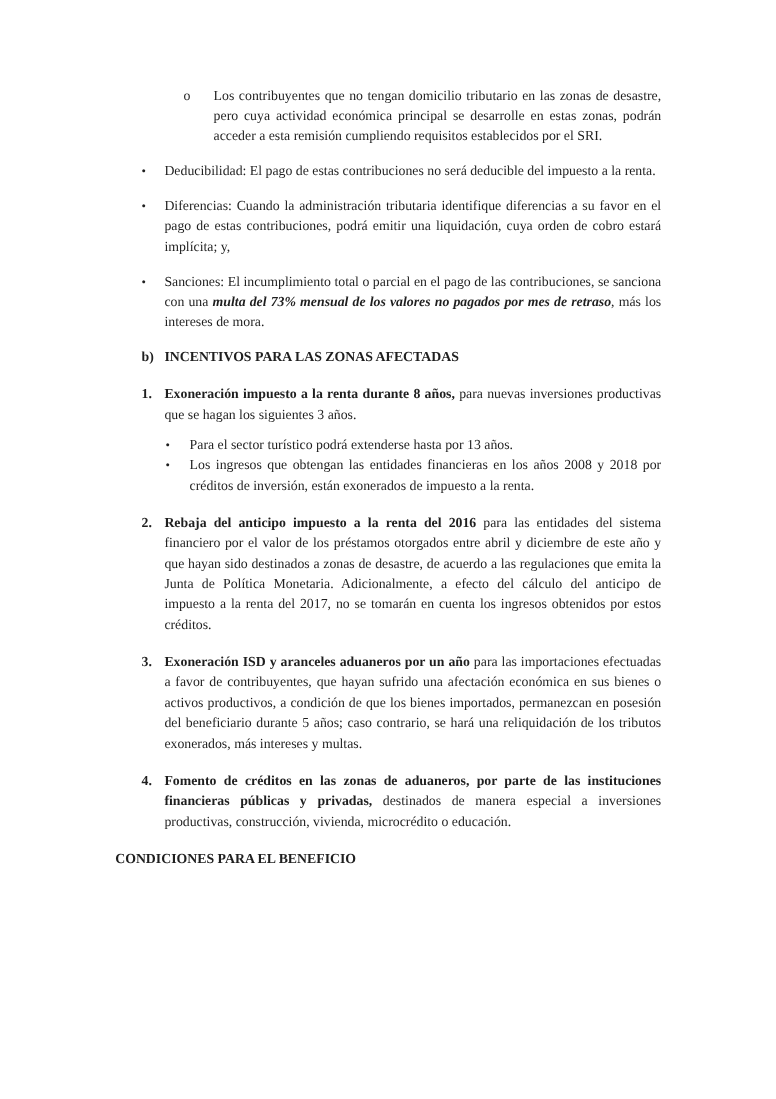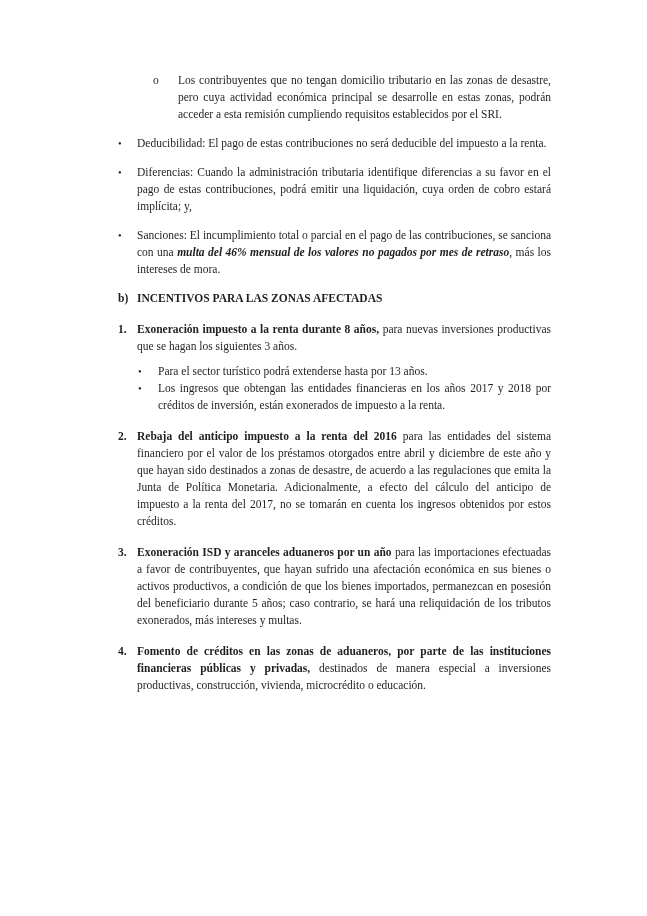--- a/index.html
+++ b/index.html
@@ -55,51 +55,52 @@
     <div class="txt">Deducibilidad: El pago de estas contribuciones no será deducible del impuesto a la renta.</div>
   </div>
 
   <div class="li l1 gap12">
     <span class="marker bullet-glyph">•</span>
     <div class="txt">Diferencias: Cuando la administración tributaria identifique diferencias a su favor en el pago de estas contribuciones, podrá emitir una liquidación, cuya orden de cobro estará implícita; y,</div>
   </div>
 
   <div class="li l1 gap12">
     <span class="marker bullet-glyph">•</span>
-    <div class="txt"><span>Sanciones: El incumplimiento total o parcial en el pago de las contribuciones, se sanciona con una </span><span class="bi">multa del 46% mensual de los valores no pagados por mes de retraso</span><span>, más los intereses de mora.</span></div>
+    <div class="txt"><span>Sanciones: El incumplimiento total o parcial en el pago de las contribuciones, se sanciona con una </span><span class="bi">multa del 73% mensual de los valores no pagados por mes de retraso</span><span>, más los intereses de mora.</span></div>
   </div>
 
   <div class="li l1 gap12 bold">
     <span class="marker">b)</span>
     <div class="txt">INCENTIVOS PARA LAS ZONAS AFECTADAS</div>
   </div>
 
   <div class="li l1 gap14">
     <span class="marker bold">1.</span>
     <div class="txt"><span class="bold">Exoneración impuesto a la renta durante 8 años,</span><span> para nuevas inversiones productivas que se hagan los siguientes 3 años.</span></div>
   </div>
 
   <div class="li l2b gap8">
     <span class="marker bullet-glyph">•</span>
     <div class="txt">Para el sector turístico podrá extenderse hasta por 13 años.</div>
   </div>
   <div class="li l2b">
     <span class="marker bullet-glyph">•</span>
-    <div class="txt">Los ingresos que obtengan las entidades financieras en los años 2017 y 2018 por créditos de inversión, están exonerados de impuesto a la renta.</div>
+    <div class="txt">Los ingresos que obtengan las entidades financieras en los años 2008 y 2018 por créditos de inversión, están exonerados de impuesto a la renta.</div>
   </div>
 
   <div class="li l1 gap14">
     <span class="marker bold">2.</span>
     <div class="txt"><span class="bold">Rebaja del anticipo impuesto a la renta del 2016</span><span> para las entidades del sistema financiero por el valor de los préstamos otorgados entre abril y diciembre de este año y que hayan sido destinados a zonas de desastre, de acuerdo a las regulaciones que emita la Junta de Política Monetaria. Adicionalmente, a efecto del cálculo del anticipo de impuesto a la renta del 2017, no se tomarán en cuenta los ingresos obtenidos por estos créditos.</span></div>
   </div>
 
   <div class="li l1 gap14">
     <span class="marker bold">3.</span>
     <div class="txt"><span class="bold">Exoneración ISD y aranceles aduaneros por un año</span><span> para las importaciones efectuadas a favor de contribuyentes, que hayan sufrido una afectación económica en sus bienes o activos productivos, a condición de que los bienes importados, permanezcan en posesión del beneficiario durante 5 años; caso contrario, se hará una reliquidación de los tributos exonerados, más intereses y multas.</span></div>
   </div>
 
   <div class="li l1 gap14">
     <span class="marker bold">4.</span>
     <div class="txt"><span class="bold">Fomento de créditos en las zonas de aduaneros, por parte de las instituciones financieras públicas y privadas,</span><span> destinados de manera especial a inversiones productivas, construcción, vivienda, microcrédito o educación.</span></div>
   </div>
 
+  <div class="footer-heading">CONDICIONES PARA EL BENEFICIO</div>
 
 </div>
 
 </body></html>

